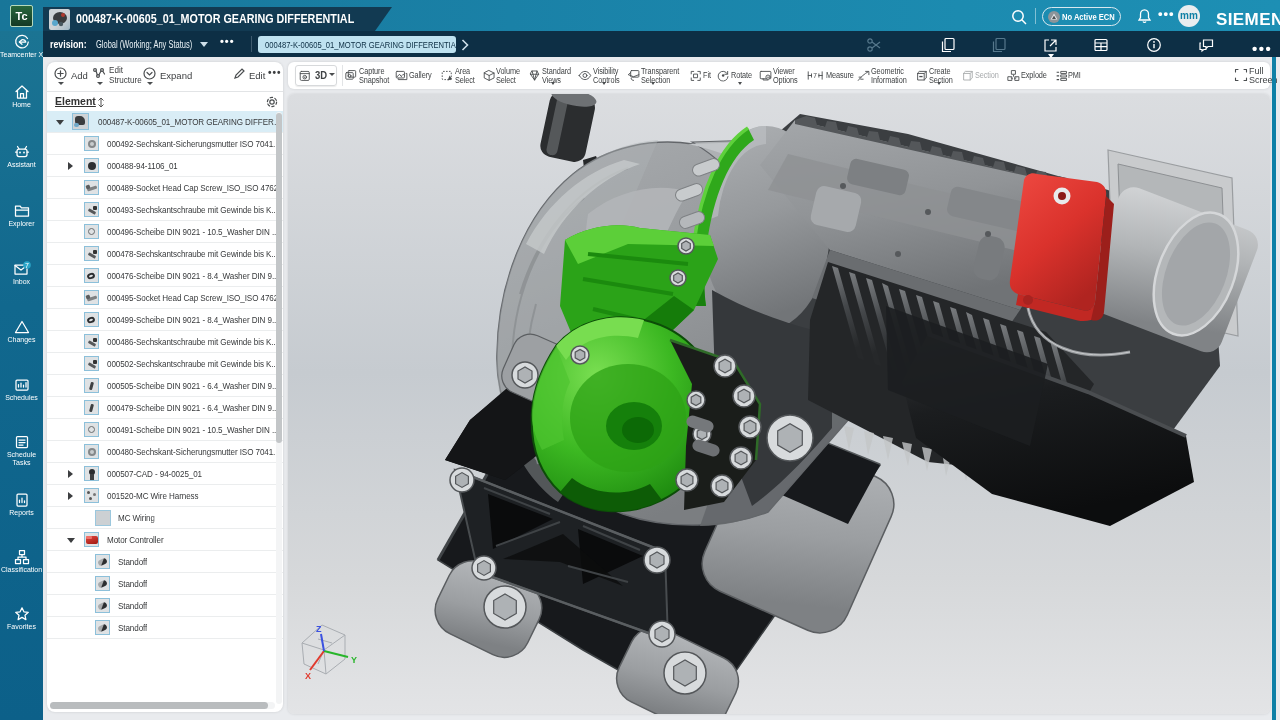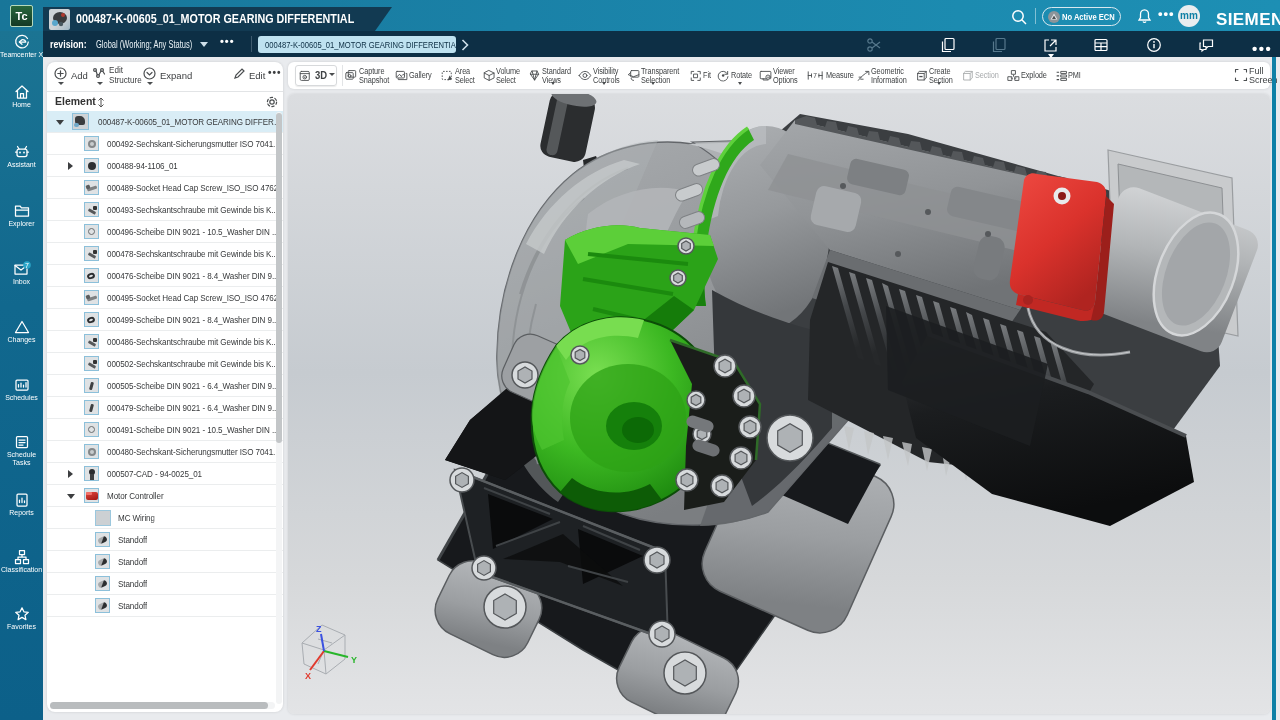--- a/index.html
+++ b/index.html
@@ -194,21 +194,21 @@
       </svg>
       <span class="abs" style="left:113px;top:8px;font-size:9.5px;color:#3c3e40;">Expand</span>
       <span class="abs car carD" style="left:100px;top:20px;border-top-color:#4a4d4f;border-left-width:3px;border-right-width:3px;border-top-width:3.5px;"></span>
       <svg class="abs" style="left:186px;top:5px" width="13" height="13" viewBox="0 0 13 13">
         <path d="M2 11 L3 8 L9 2 L11 4 L5 10 Z" stroke="#4a4d4f" stroke-width="1.2" fill="none" stroke-linecap="round"></path>
       </svg>
       <span class="abs" style="left:202px;top:8px;font-size:9.5px;color:#3c3e40;">Edit</span>
       <div class="abs dots3" style="left:221px;top:5px;color:#3c3e40;font-size:10px;">•••</div>
     </div>
     <div id="treehdr">
-      <span class="abs" style="left:8px;top:2px;font-size:10.5px;font-weight:bold;color:#333;">Element</span>
+      <span class="abs" style="left:8px;top:2px;font-size:10.5px;font-weight:bold;color:#333;text-decoration:underline;">Element</span>
       <svg class="abs" style="left:50px;top:4px" width="8" height="11" viewBox="0 0 8 11">
         <path d="M4 1 L4 10 M1.5 3.5 L4 1 L6.5 3.5 M1.5 7.5 L4 10 L6.5 7.5" stroke="#555" stroke-width="1" fill="none"></path>
       </svg>
       <svg class="abs" style="left:218px;top:2px" width="14" height="14" viewBox="0 0 14 14">
         <circle cx="7" cy="7" r="2.2" stroke="#4a4d4f" stroke-width="1.2" fill="none" stroke-linecap="round"></circle>
         <circle cx="7" cy="7" r="4.6" stroke="#4a4d4f" stroke-width="1.2" fill="none" stroke-linecap="round" stroke-dasharray="2.4 2.42"></circle>
       </svg>
     </div>
     <div id="rows">
       <div class="trow" style="background:#d9edf6;">
@@ -320,30 +320,39 @@
       </div>
       <div class="trow" style="">
         <span class="car carR" style="left:21px"></span>
         <span class="ibox" style="left:37px">
           <i style="left:4px;top:2px;width:6px;height:6px;background:#2a2c2e;border-radius:50%;"></i>
           <i style="left:5px;top:7px;width:4px;height:6px;background:#3c3e40;"></i>
         </span>
         <span class="txt" style="left:60px;max-width:209px">000507-CAD - 94-0025_01</span>
       </div>
       <div class="trow" style="">
+        <span class="car carR" style="left:21px"></span>
+        <span class="ibox" style="left:37px">
+          <i style="left:2px;top:2px;width:3px;height:3px;background:#555;border-radius:50%;"></i>
+          <i style="left:8px;top:4px;width:3px;height:3px;background:#777;border-radius:50%;"></i>
+          <i style="left:4px;top:8px;width:3px;height:3px;background:#555;border-radius:50%;"></i>
+        </span>
+        <span class="txt" style="left:60px;max-width:209px">001520-MC Wire Harness</span>
+      </div>
+      <div class="trow" style="">
+        <span class="ibox" style="left:48px;top:3px;width:16px;height:16px;background:#ccd0d3;border-color:#9bc7dd;"></span>
+        <span class="txt" style="left:71px;max-width:196px">MC Wiring</span>
+      </div>
+      <div class="trow" style="">
         <span class="car carD" style="left:20px"></span>
         <span class="ibox" style="left:37px">
           <i style="left:1px;top:3px;width:12px;height:8px;background:linear-gradient(160deg,#e04840,#a01812);border-radius:2px;"></i>
           <i style="left:1px;top:3px;width:6px;height:3px;background:#f07068;border-radius:1px;"></i>
         </span>
         <span class="txt" style="left:60px;max-width:209px">Motor Controller</span>
-      </div>
-      <div class="trow" style="">
-        <span class="ibox" style="left:48px;top:3px;width:16px;height:16px;background:#ccd0d3;border-color:#9bc7dd;"></span>
-        <span class="txt" style="left:71px;max-width:196px">MC Wiring</span>
       </div>
       <div class="trow" style="">
         <span class="ibox" style="left:48px">
           <i style="left:2px;top:4px;width:9px;height:6px;background:linear-gradient(135deg,#a8abad 45%,#2c2e30 55%);border-radius:3px;transform:rotate(-25deg);"></i>
         </span>
         <span class="txt" style="left:71px;max-width:196px">Standoff</span>
       </div>
       <div class="trow" style="">
         <span class="ibox" style="left:48px">
           <i style="left:2px;top:4px;width:9px;height:6px;background:linear-gradient(135deg,#a8abad 45%,#2c2e30 55%);border-radius:3px;transform:rotate(-25deg);"></i>

